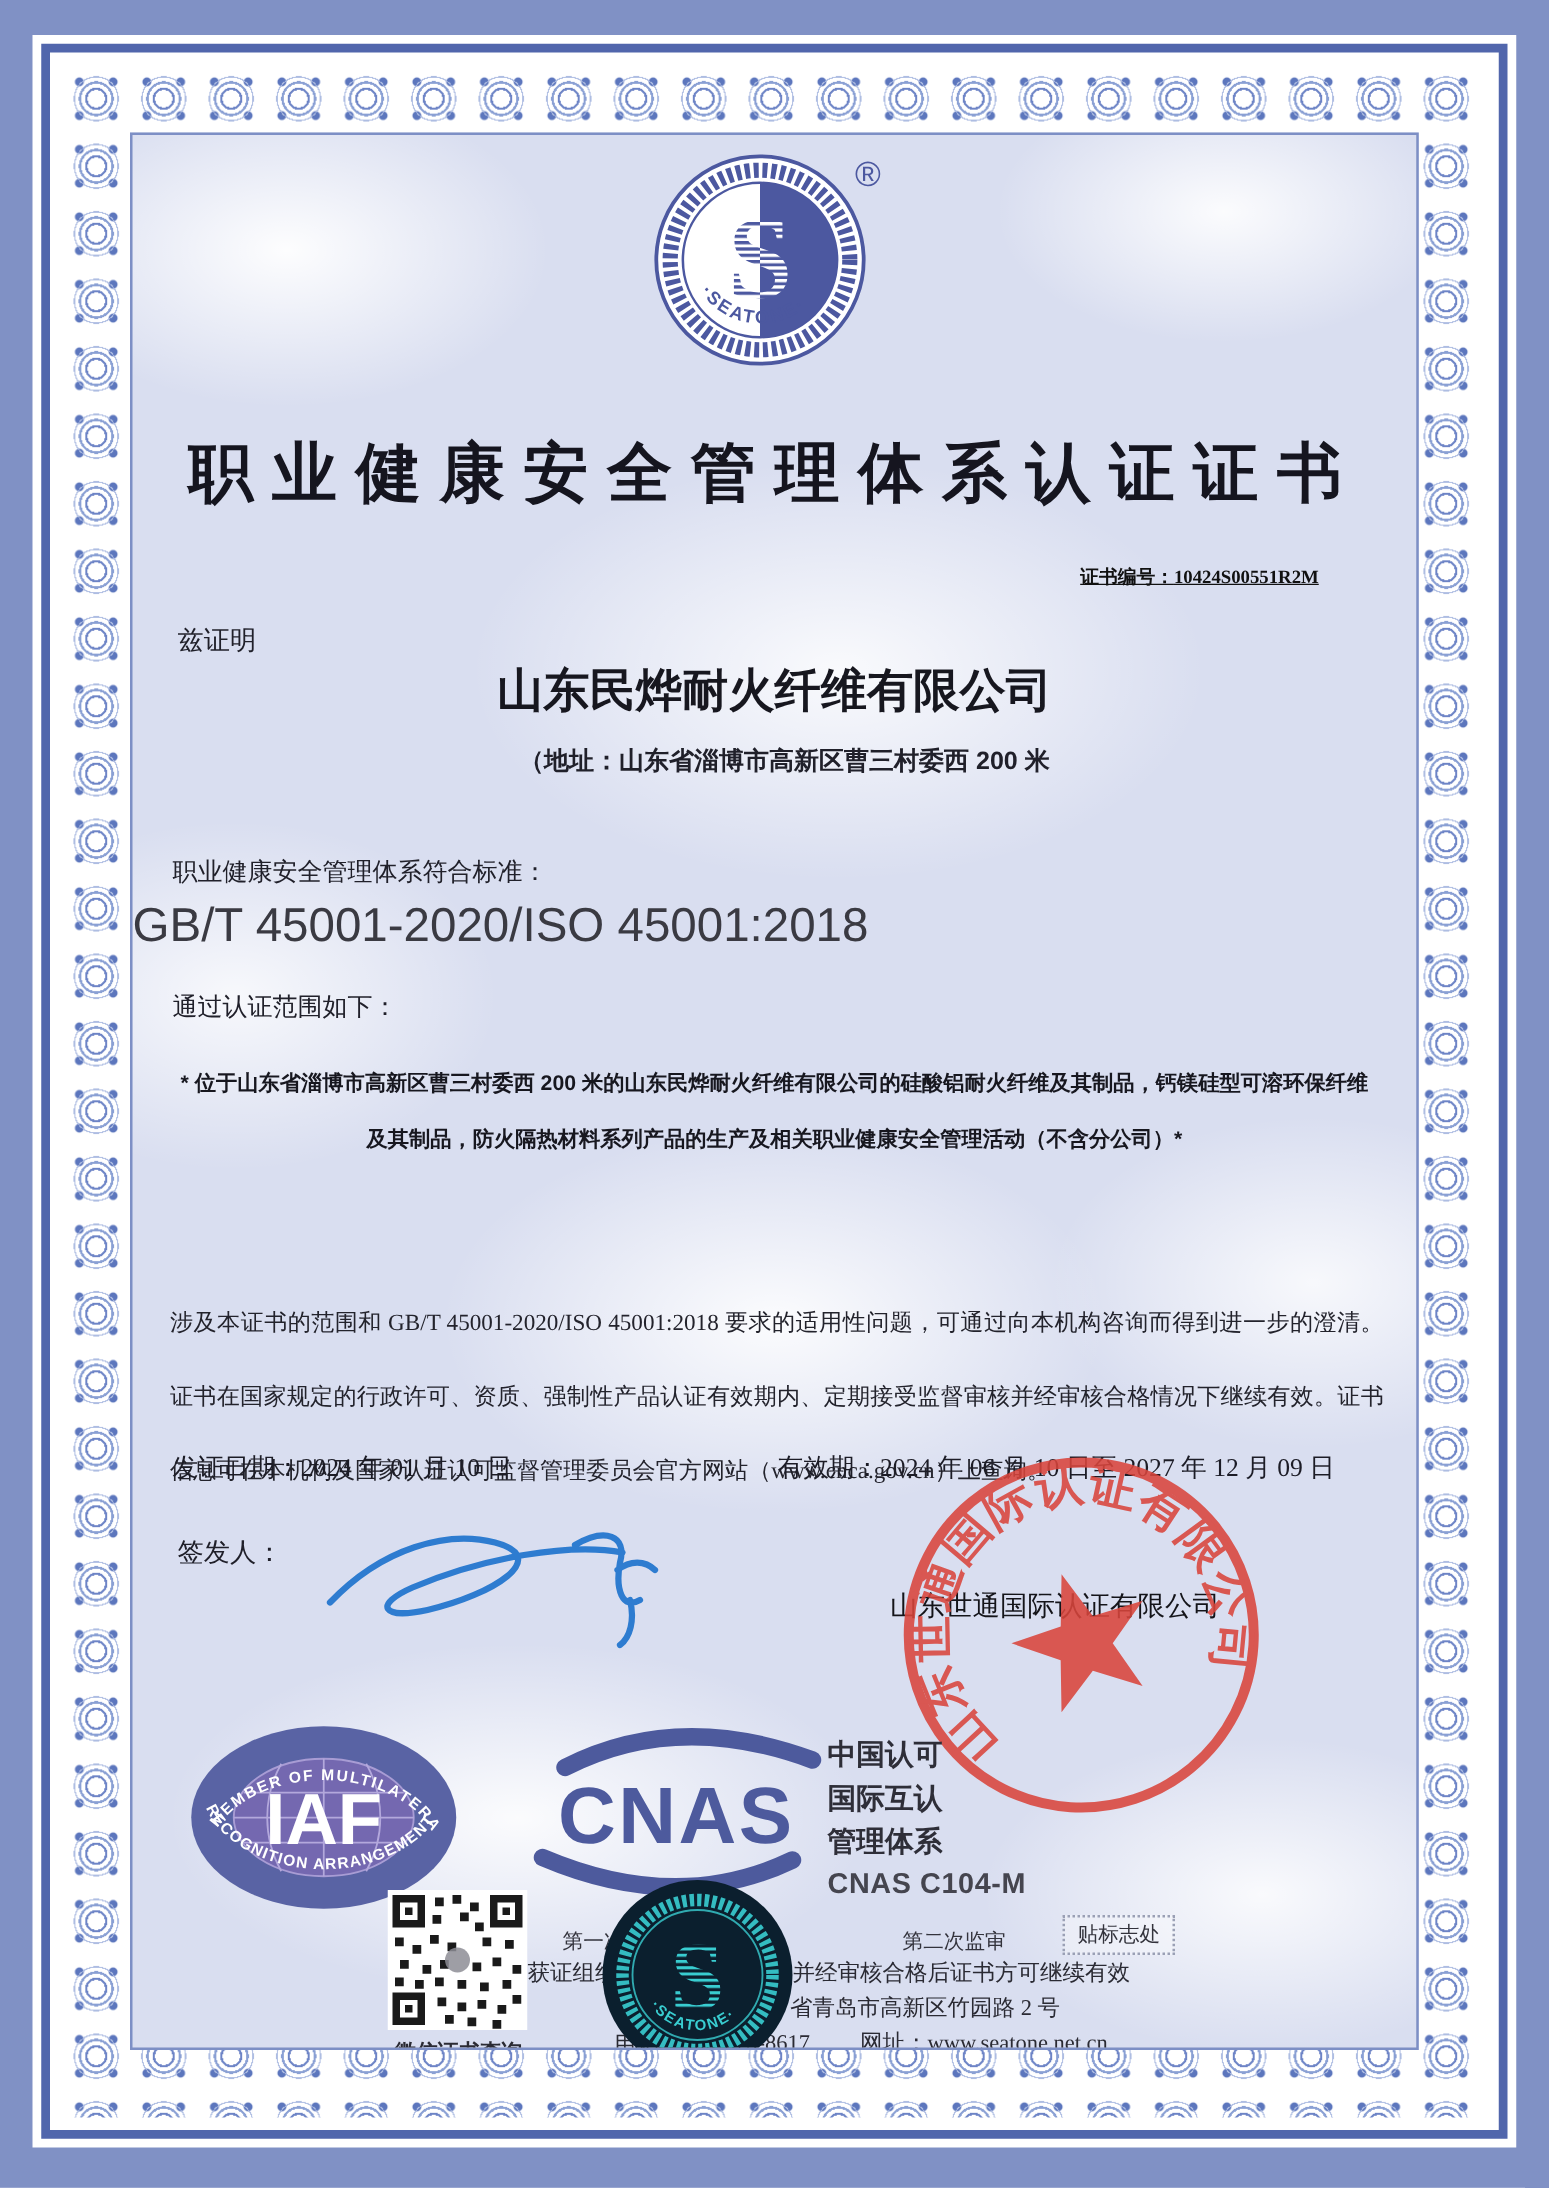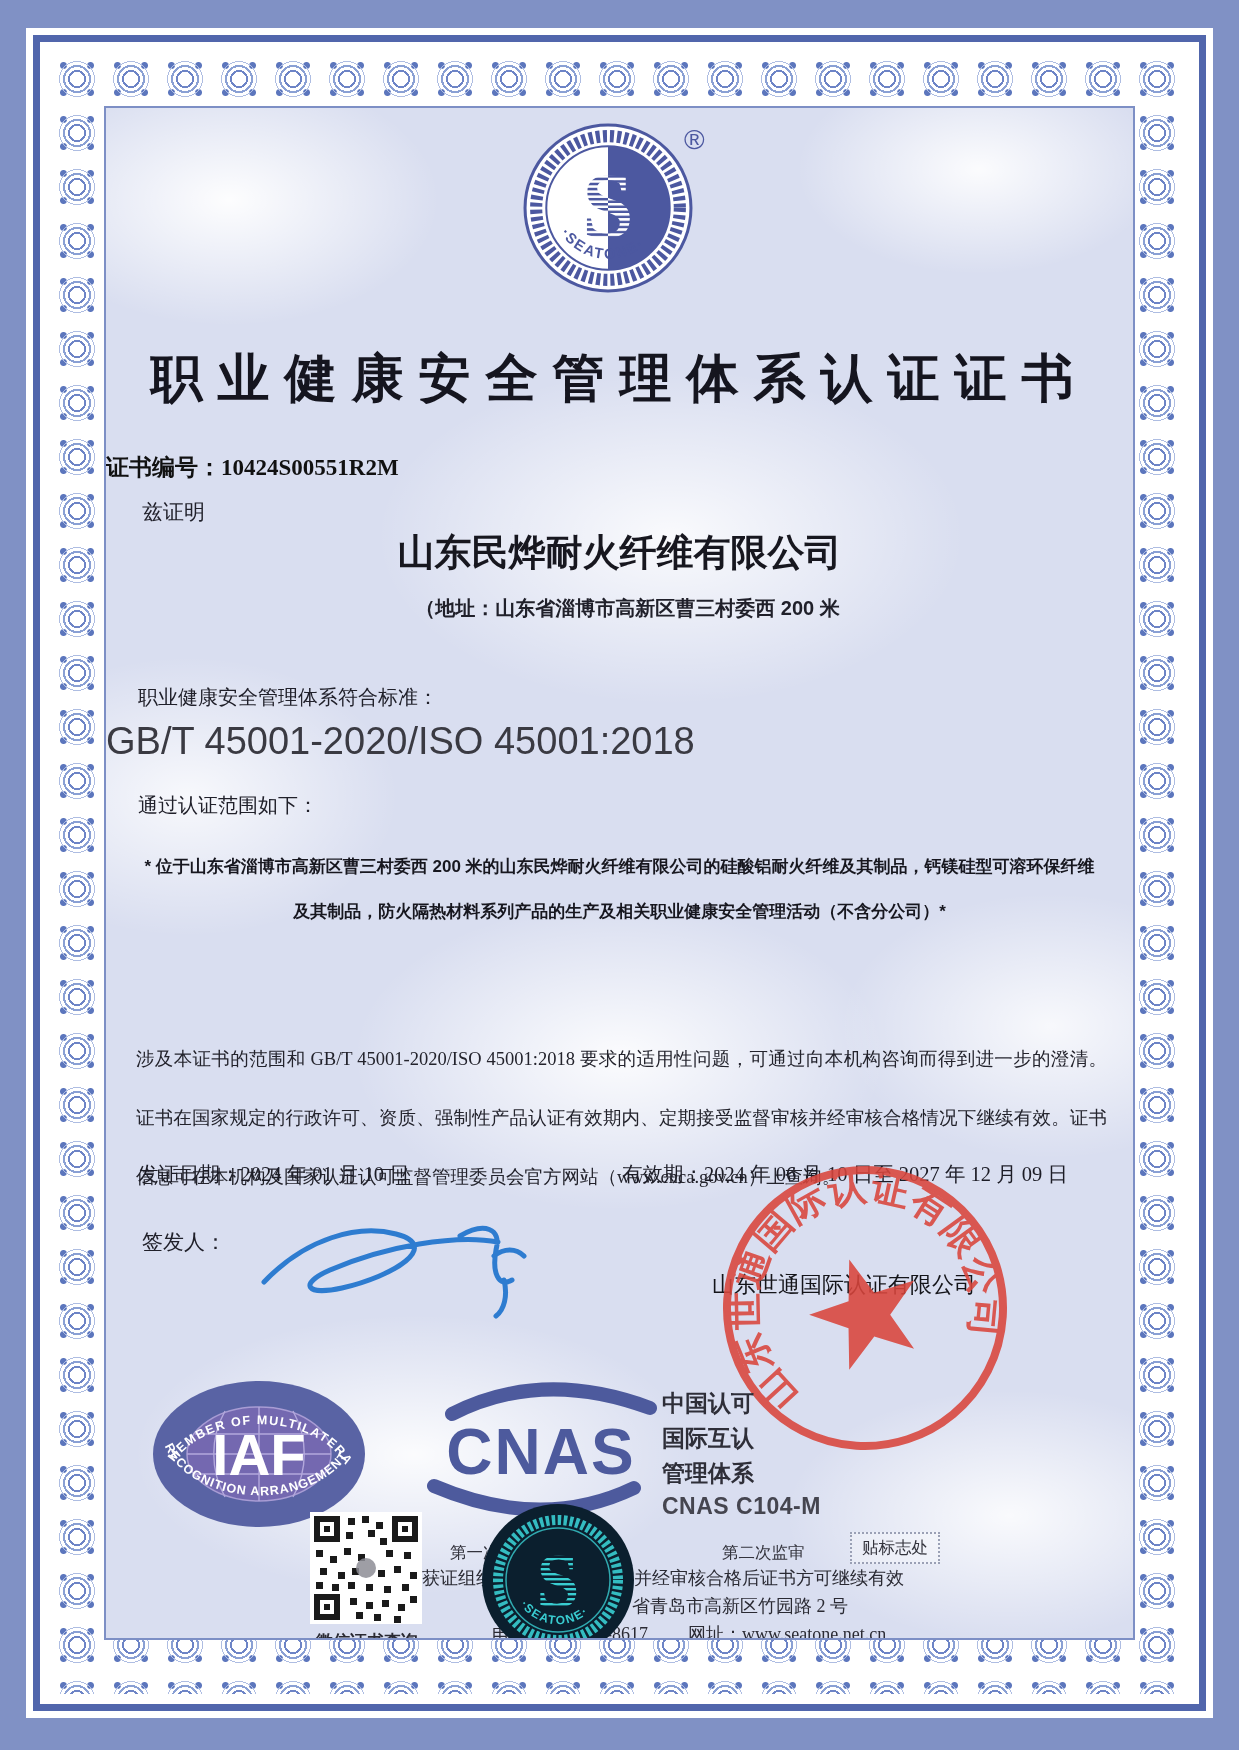--- a/index.html
+++ b/index.html
@@ -19,21 +19,21 @@
       radial-gradient(ellipse 420px 240px at 55% 28%, rgba(255,255,255,.85), rgba(255,255,255,0) 70%),
       radial-gradient(ellipse 300px 200px at 8% 45%, rgba(255,255,255,.8), rgba(255,255,255,0) 70%),
       radial-gradient(ellipse 380px 220px at 50% 62%, rgba(255,255,255,.9), rgba(255,255,255,0) 70%),
       radial-gradient(ellipse 300px 190px at 92% 60%, rgba(255,255,255,.8), rgba(255,255,255,0) 70%),
       radial-gradient(ellipse 400px 200px at 30% 88%, rgba(255,255,255,.9), rgba(255,255,255,0) 70%),
       radial-gradient(ellipse 320px 180px at 88% 92%, rgba(255,255,255,.85), rgba(255,255,255,0) 70%);
     overflow:hidden;}
   .abs{position:absolute;}
   .sans{font-family:"Liberation Sans","DejaVu Sans",sans-serif;}
   .title{top:236px;left:0;right:0;text-align:center;font-size:52px;font-weight:bold;color:#15151f;letter-spacing:15px;}
-  .certno{top:344px;left:0;right:78px;text-align:left;font-size:23px;font-weight:bold;color:#111;}
+  .certno{top:344px;left:0;right:78px;text-align:right;font-size:15px;font-weight:bold;color:#111;text-decoration:underline;}
   .certify{top:390px;left:36px;font-size:21px;color:#20202a;}
   .company{top:420px;left:0;right:0;text-align:center;font-size:37px;font-weight:bold;color:#17171f;font-family:"Liberation Sans","DejaVu Sans",sans-serif;}
   .addr1{top:487px;left:0;right:0;text-align:center;font-size:20px;font-weight:600;color:#20202a;font-family:"Liberation Sans","DejaVu Sans",sans-serif;margin-left:16px;}
   .addr2{top:524px;left:0;right:0;text-align:center;font-size:20px;font-weight:600;color:#20202a;font-family:"Liberation Sans","DejaVu Sans",sans-serif;}
   .stdlabel{top:576px;left:32px;font-size:20px;color:#20202a;}
   .standard{top:612px;left:0;right:0;font-size:38px;color:#3a3a42;}
   .scopelabel{top:684px;left:32px;font-size:20px;color:#20202a;}
   .scope{top:736px;left:30px;right:30px;text-align:center;font-size:17px;font-weight:bold;line-height:45px;color:#17171f;font-family:"Liberation Sans","DejaVu Sans",sans-serif;}
   .fineprint{top:922px;left:30px;right:26px;font-size:18.5px;line-height:59px;color:#23232c;text-align:justify;}
   .dates{top:1052px;left:32px;font-size:20.5px;color:#1c1c26;}

